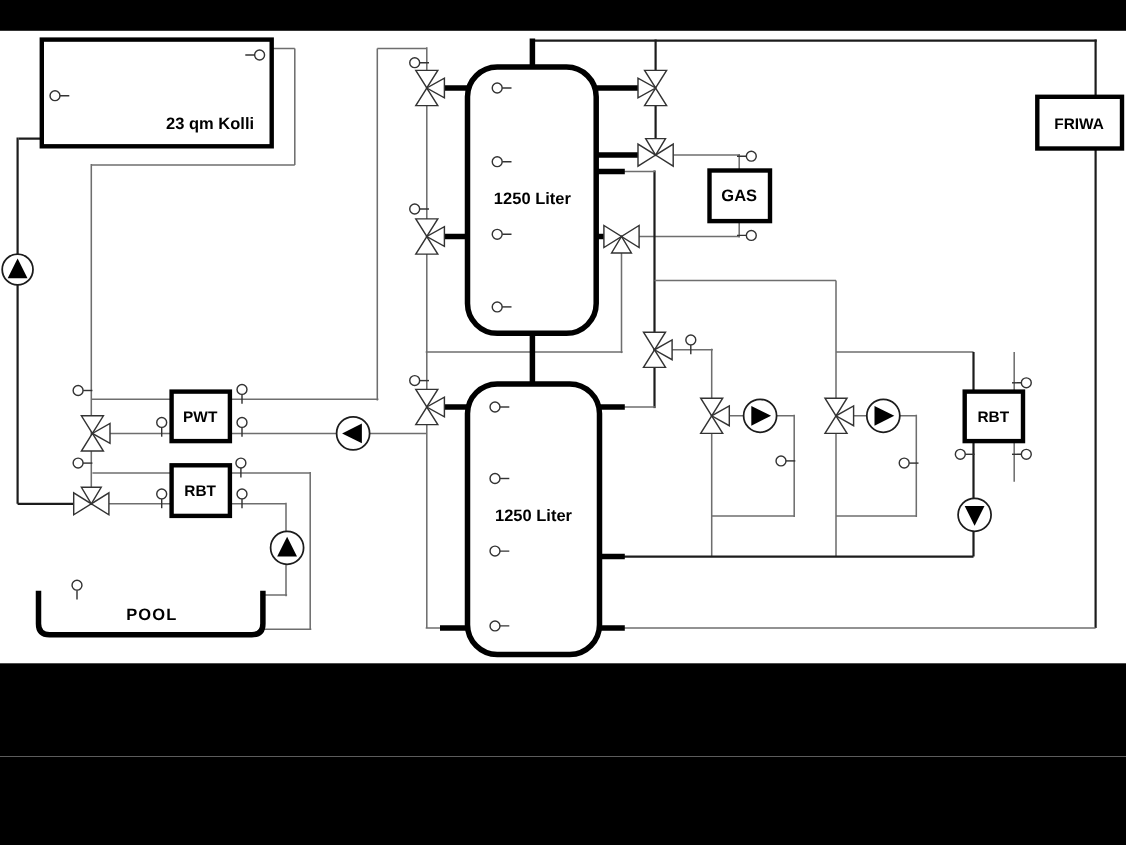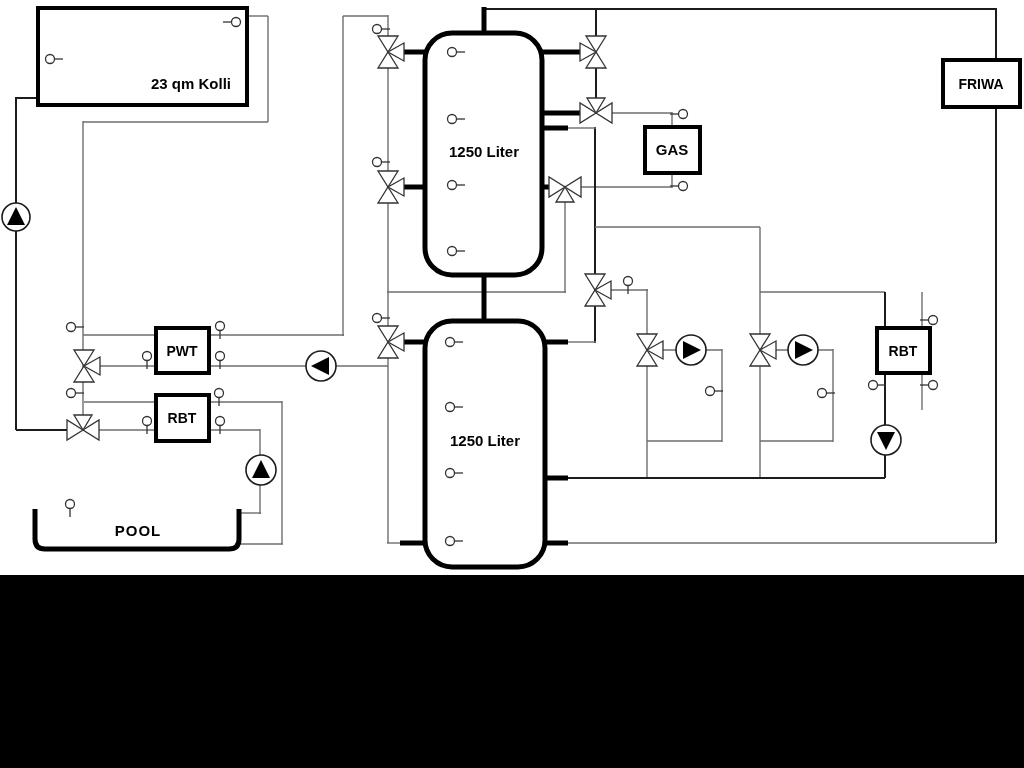--- a/index.html
+++ b/index.html
@@ -1,16 +1,16 @@
 <!DOCTYPE html>
 <html><head>
 <meta charset="utf-8">
 <style>
   html,body{margin:0;padding:0;background:#000;}
-  #stage{position:relative;width:1024px;height:660px;background:#ffffff;overflow:hidden;}
+  #stage{position:relative;width:1024px;height:660px;background:#ffffff;overflow:hidden;margin-top:28px;}
   svg text{font-family:"Liberation Sans","DejaVu Sans",sans-serif;font-weight:bold;fill:#000;}
   .lbl{font-size:15px;}
   .lbl-sm{font-size:14px;}
 </style>
 </head>
 <body>
 
 <div id="stage">
 <svg id="cv" width="1024" height="768" viewBox="0 0 1024 768" xmlns="http://www.w3.org/2000/svg">
 

